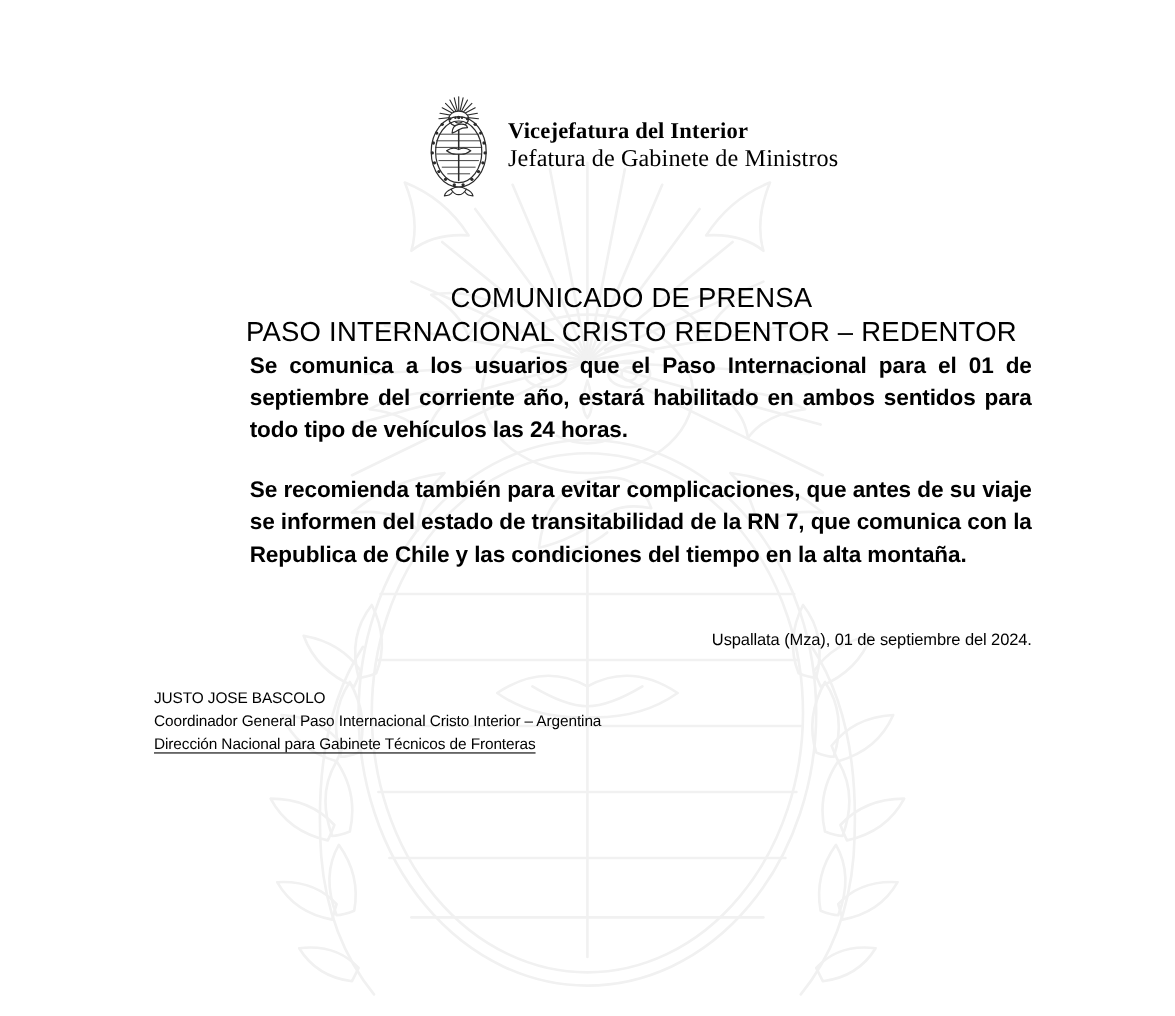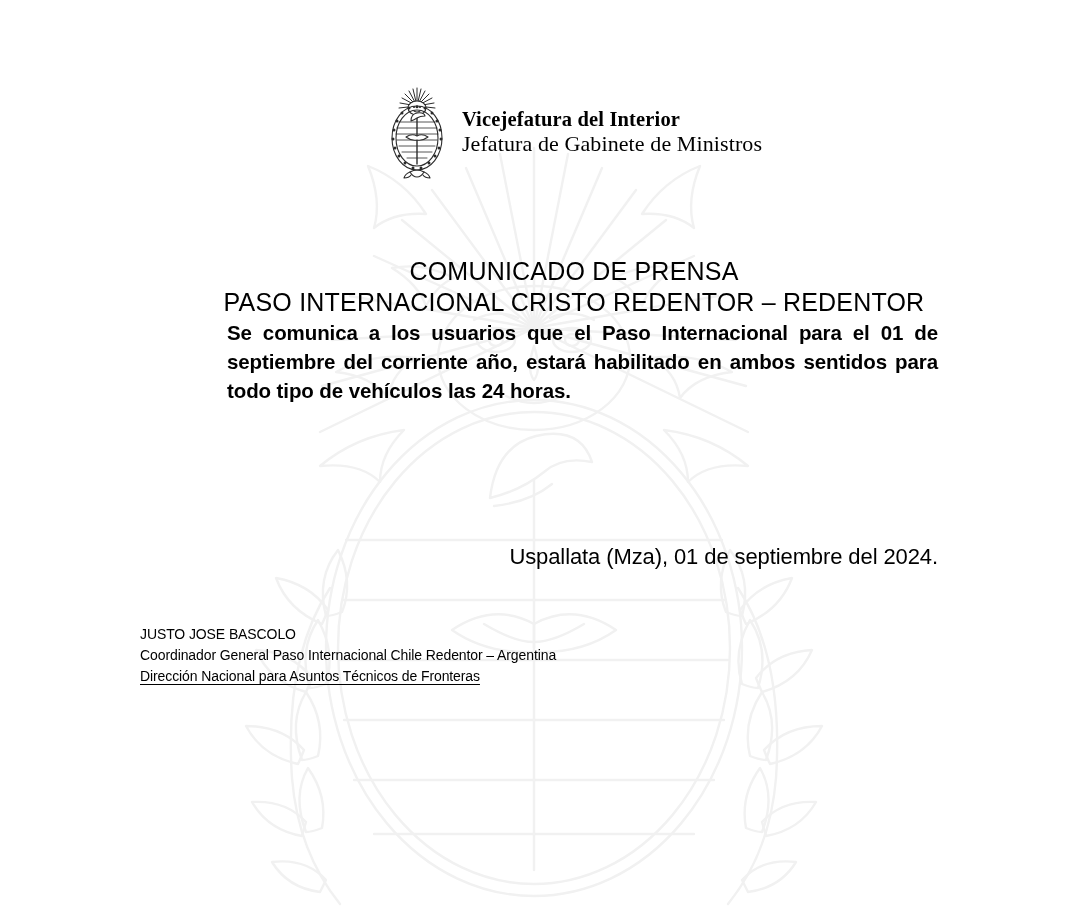--- a/index.html
+++ b/index.html
@@ -107,24 +107,24 @@
     text-justify: inter-word;
     letter-spacing: -0.1px;
     font-weight: bold;
   }
   p.para:last-child { margin-bottom: 0; }
 
   
   .placedate {
     position: absolute;
     left: 187px;
-    top: 541px;
+    top: 571px;
     width: 711px;
     text-align: right;
-    font-size: 22px;
+    font-size: 15px;
     line-height: 1.42;
     letter-spacing: -0.1px;
   }
 
   
   .signature {
     position: absolute;
     left: 100px;
     top: 624px;
     font-size: 14px;
@@ -319,23 +319,24 @@
     </div>
   </header>
 
   <h1 class="title-block">
     <span class="title-line">COMUNICADO DE PRENSA</span>
     <span class="title-line">PASO INTERNACIONAL CRISTO REDENTOR – REDENTOR</span>
   </h1>
 
   <section class="body-wrap">
     <p class="para">Se comunica a los usuarios que el Paso Internacional para el 01 de septiembre del corriente año, estará habilitado en ambos sentidos para todo tipo de vehículos las 24 horas.</p>
+    <p class="para">Se recomienda también para evitar complicaciones, que antes de su viaje se informen del estado de transitabilidad de la RN 7, que comunica con la Republica de Chile y las condiciones del tiempo en la alta montaña.</p>
   </section>
 
   <div class="placedate">Uspallata (Mza), 01 de septiembre del 2024.</div>
 
   <footer class="signature">
     <span class="sig-line">JUSTO JOSE BASCOLO</span>
-    <span class="sig-line">Coordinador General Paso Internacional Chile Redentor – Argentina</span>
-    <span class="sig-line underlined">Dirección Nacional para Asuntos Técnicos de Fronteras</span>
+    <span class="sig-line">Coordinador General Paso Internacional Cristo Interior – Argentina</span>
+    <span class="sig-line underlined">Dirección Nacional para Gabinete Técnicos de Fronteras</span>
   </footer>
 
 </div>
 
 </body></html>

